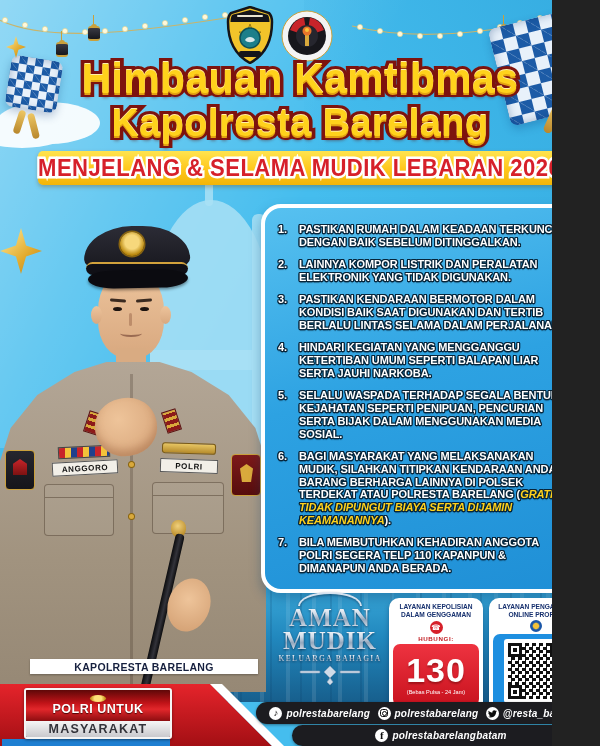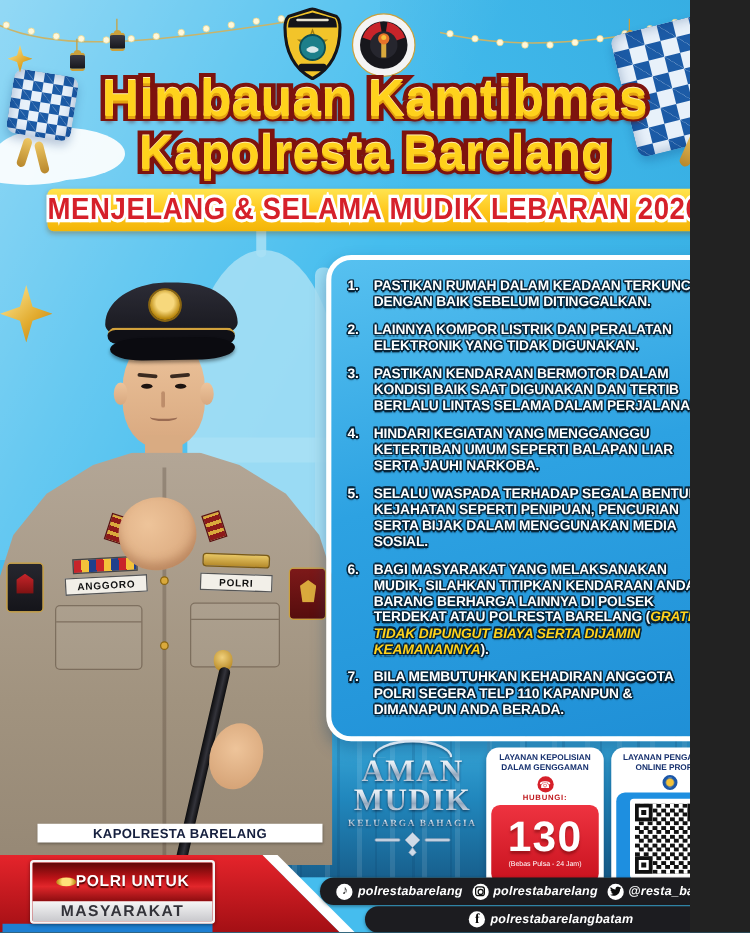--- a/index.html
+++ b/index.html
@@ -187,21 +187,21 @@
   
   #red-corner{left:0;top:684px;width:300px;height:62px;z-index:6;
     background:linear-gradient(180deg,#e5242b,#a30f14);
     clip-path:polygon(0 0,210px 0,272px 62px,0 62px);}
   #white-stripe{left:0;top:684px;width:300px;height:62px;z-index:6;background:#fff;
     clip-path:polygon(210px 0,222px 0,284px 62px,272px 62px);}
   #blue-strip{left:2px;top:739px;width:168px;height:7px;background:#1e7fd2;z-index:7;}
   #badge{left:24px;top:688px;width:148px;height:51px;z-index:7;border:2.5px solid #f5f5f5;border-radius:3px;
     box-shadow:0 1px 3px rgba(0,0,0,.45);display:flex;flex-direction:column;overflow:hidden;}
   #badge-red{flex:1;background:linear-gradient(180deg,#5f0808,#c01318 42%,#e2272b 62%,#8d0d10);
-    display:flex;flex-direction:row;align-items:center;justify-content:center;}
+    display:flex;flex-direction:column;align-items:center;justify-content:center;}
   #badge-emblem{width:16px;height:7px;border-radius:50%;margin-bottom:1px;
     background:radial-gradient(circle,#ffe07a 0 40%,#c8951f 80%);}
   #badge-red span{color:#fff;font-size:12.5px;font-weight:800;letter-spacing:.5px;line-height:1;
     text-shadow:0 1px 1px #4a0404;}
   #badge-silver{height:16px;background:linear-gradient(#f6f6f6,#c9c9cd);
     display:flex;align-items:center;justify-content:center;}
   #badge-silver span{color:#33333a;font-size:12.5px;font-weight:800;letter-spacing:1.2px;line-height:1;}
 
   
   #mudik{left:268px;top:592px;width:124px;height:114px;z-index:5;text-align:center;

